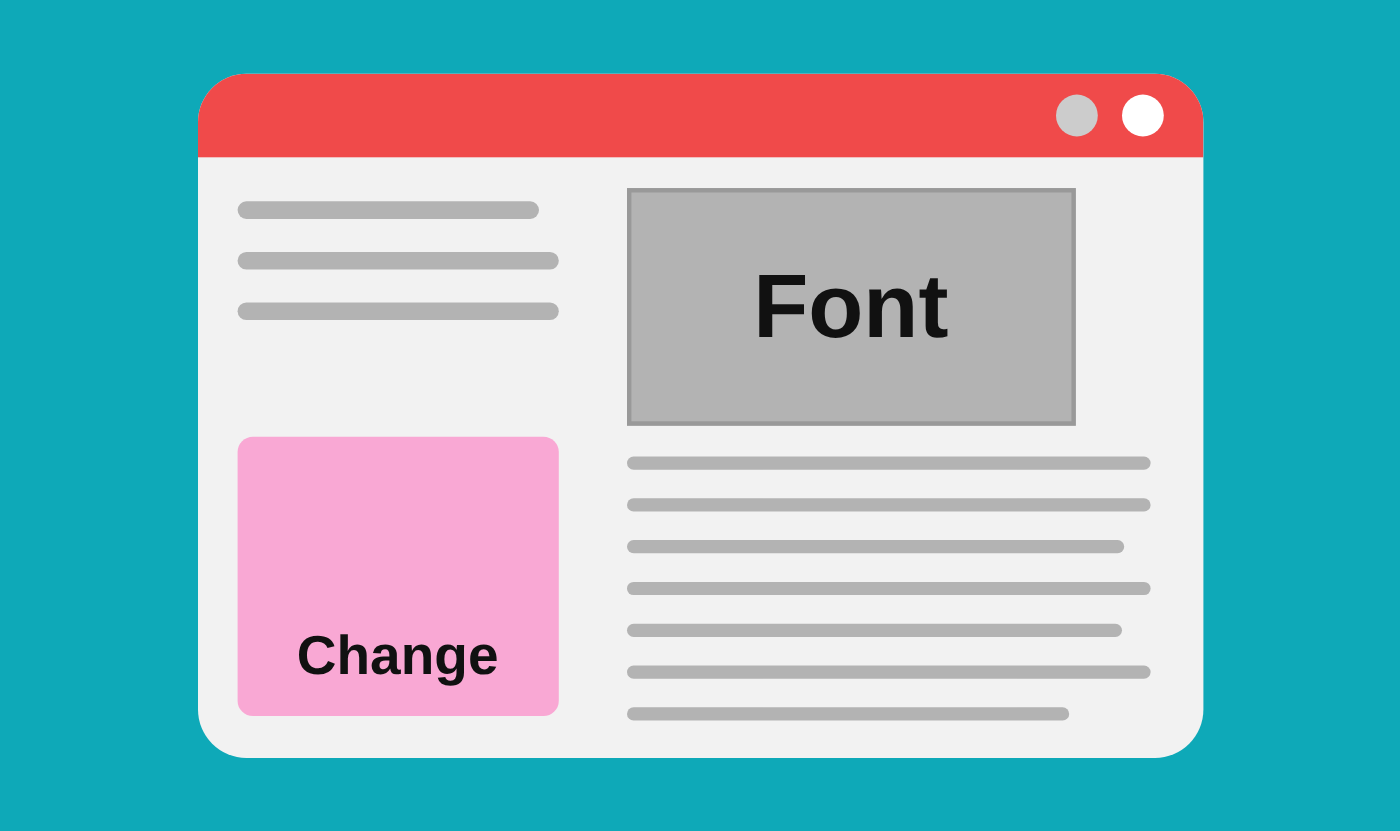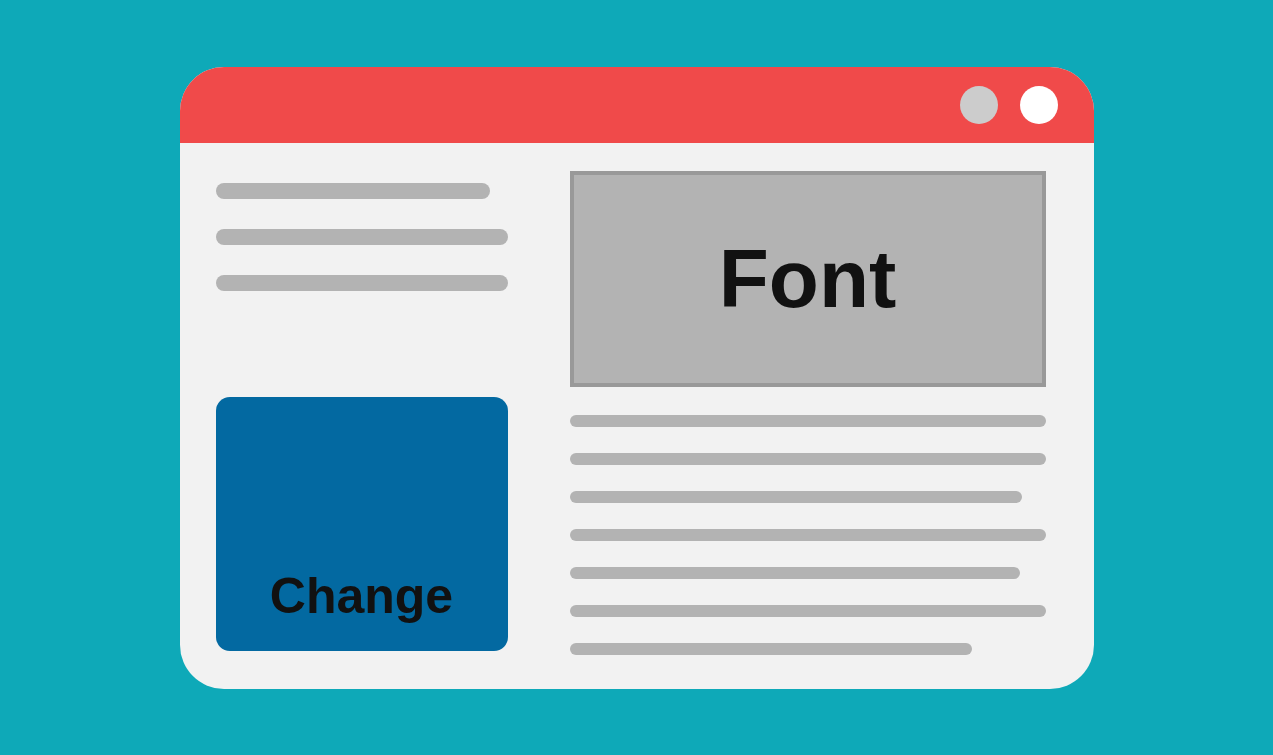--- a/index.html
+++ b/index.html
@@ -59,39 +59,39 @@
     height: 16px;
     background: #b3b3b3;
     border-radius: 8px;
   }
   .pline.short { width: 274px; }
   .pline.full { width: 292px; }
   .left-box {
     margin-top: 106px;
     width: 292px;
     height: 254px;
-    background: #0369a1;
+    background: #f9a8d4;
     border-radius: 14px;
     display: flex;
     align-items: flex-end;
     justify-content: center;
     padding-bottom: 26px;
   }
   .left-box-label {
     font-size: 50px;
     font-weight: bold;
     color: #111;
   }
   .right-col {
     flex: 1;
     display: flex;
     flex-direction: column;
   }
   .hero {
-    width: 476px;
+    width: 408px;
     height: 224px;
     background: #b3b3b3;
     border: 4px solid #999999;
     display: flex;
     align-items: center;
     justify-content: center;
   }
   .hero-label {
     font-size: 82px;
     font-weight: bold;

